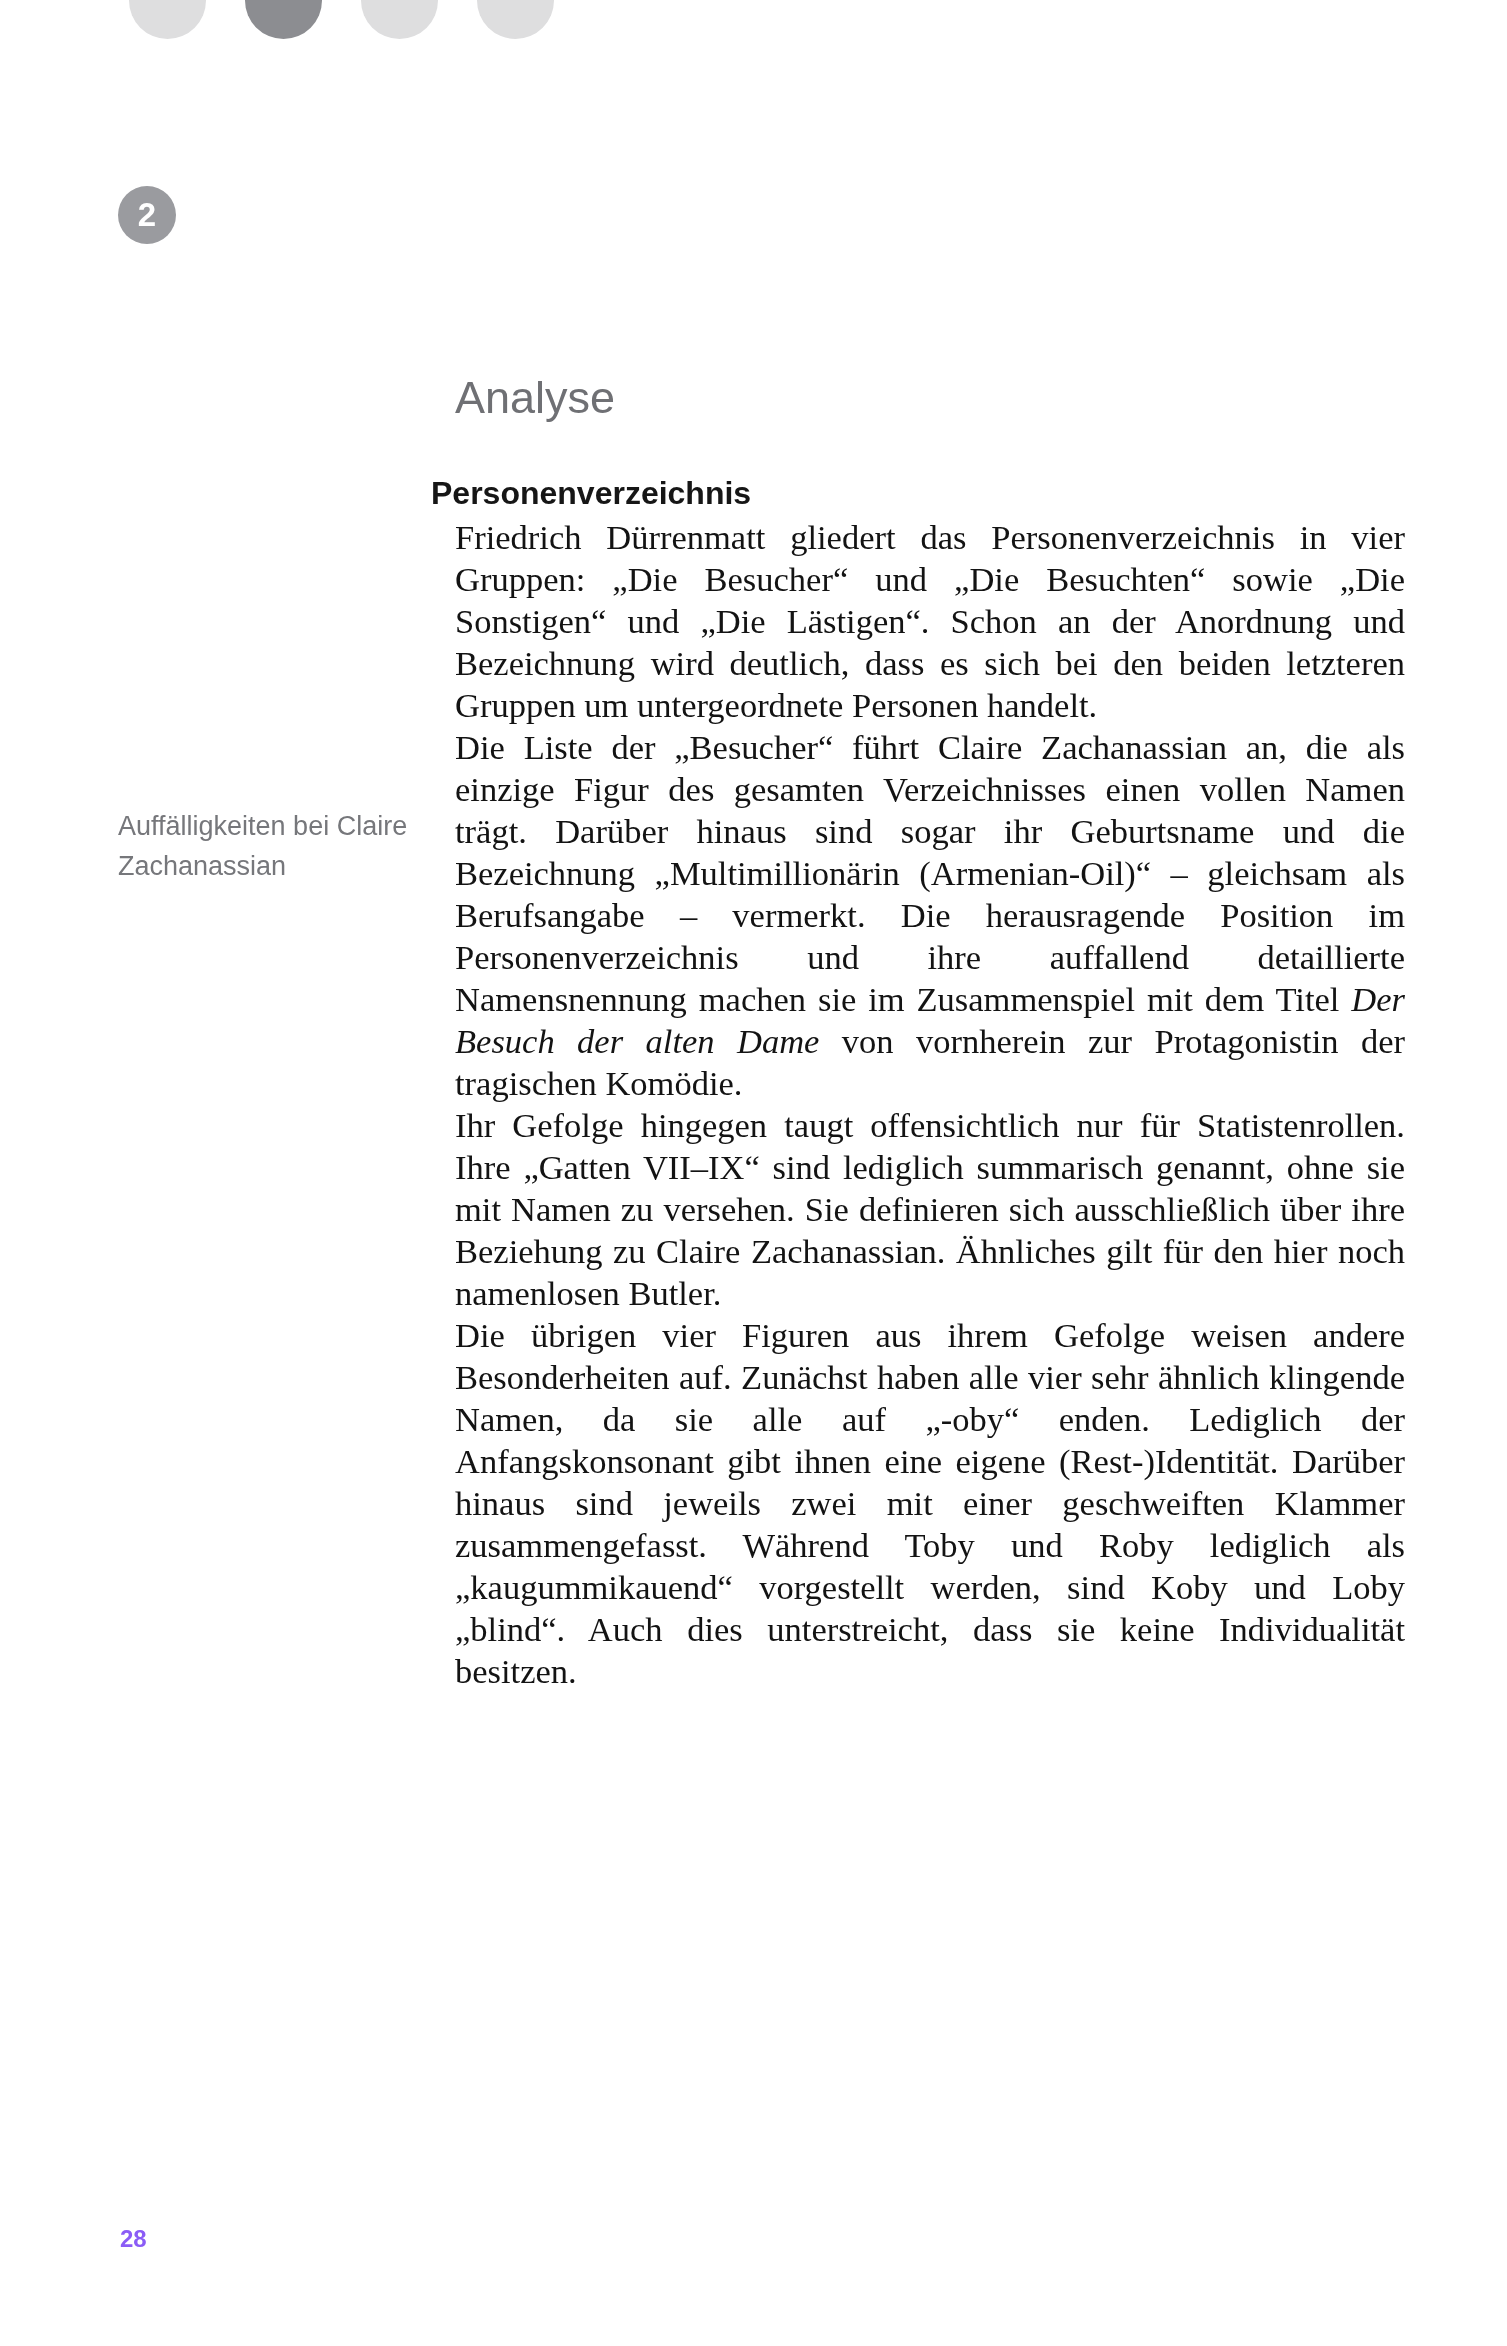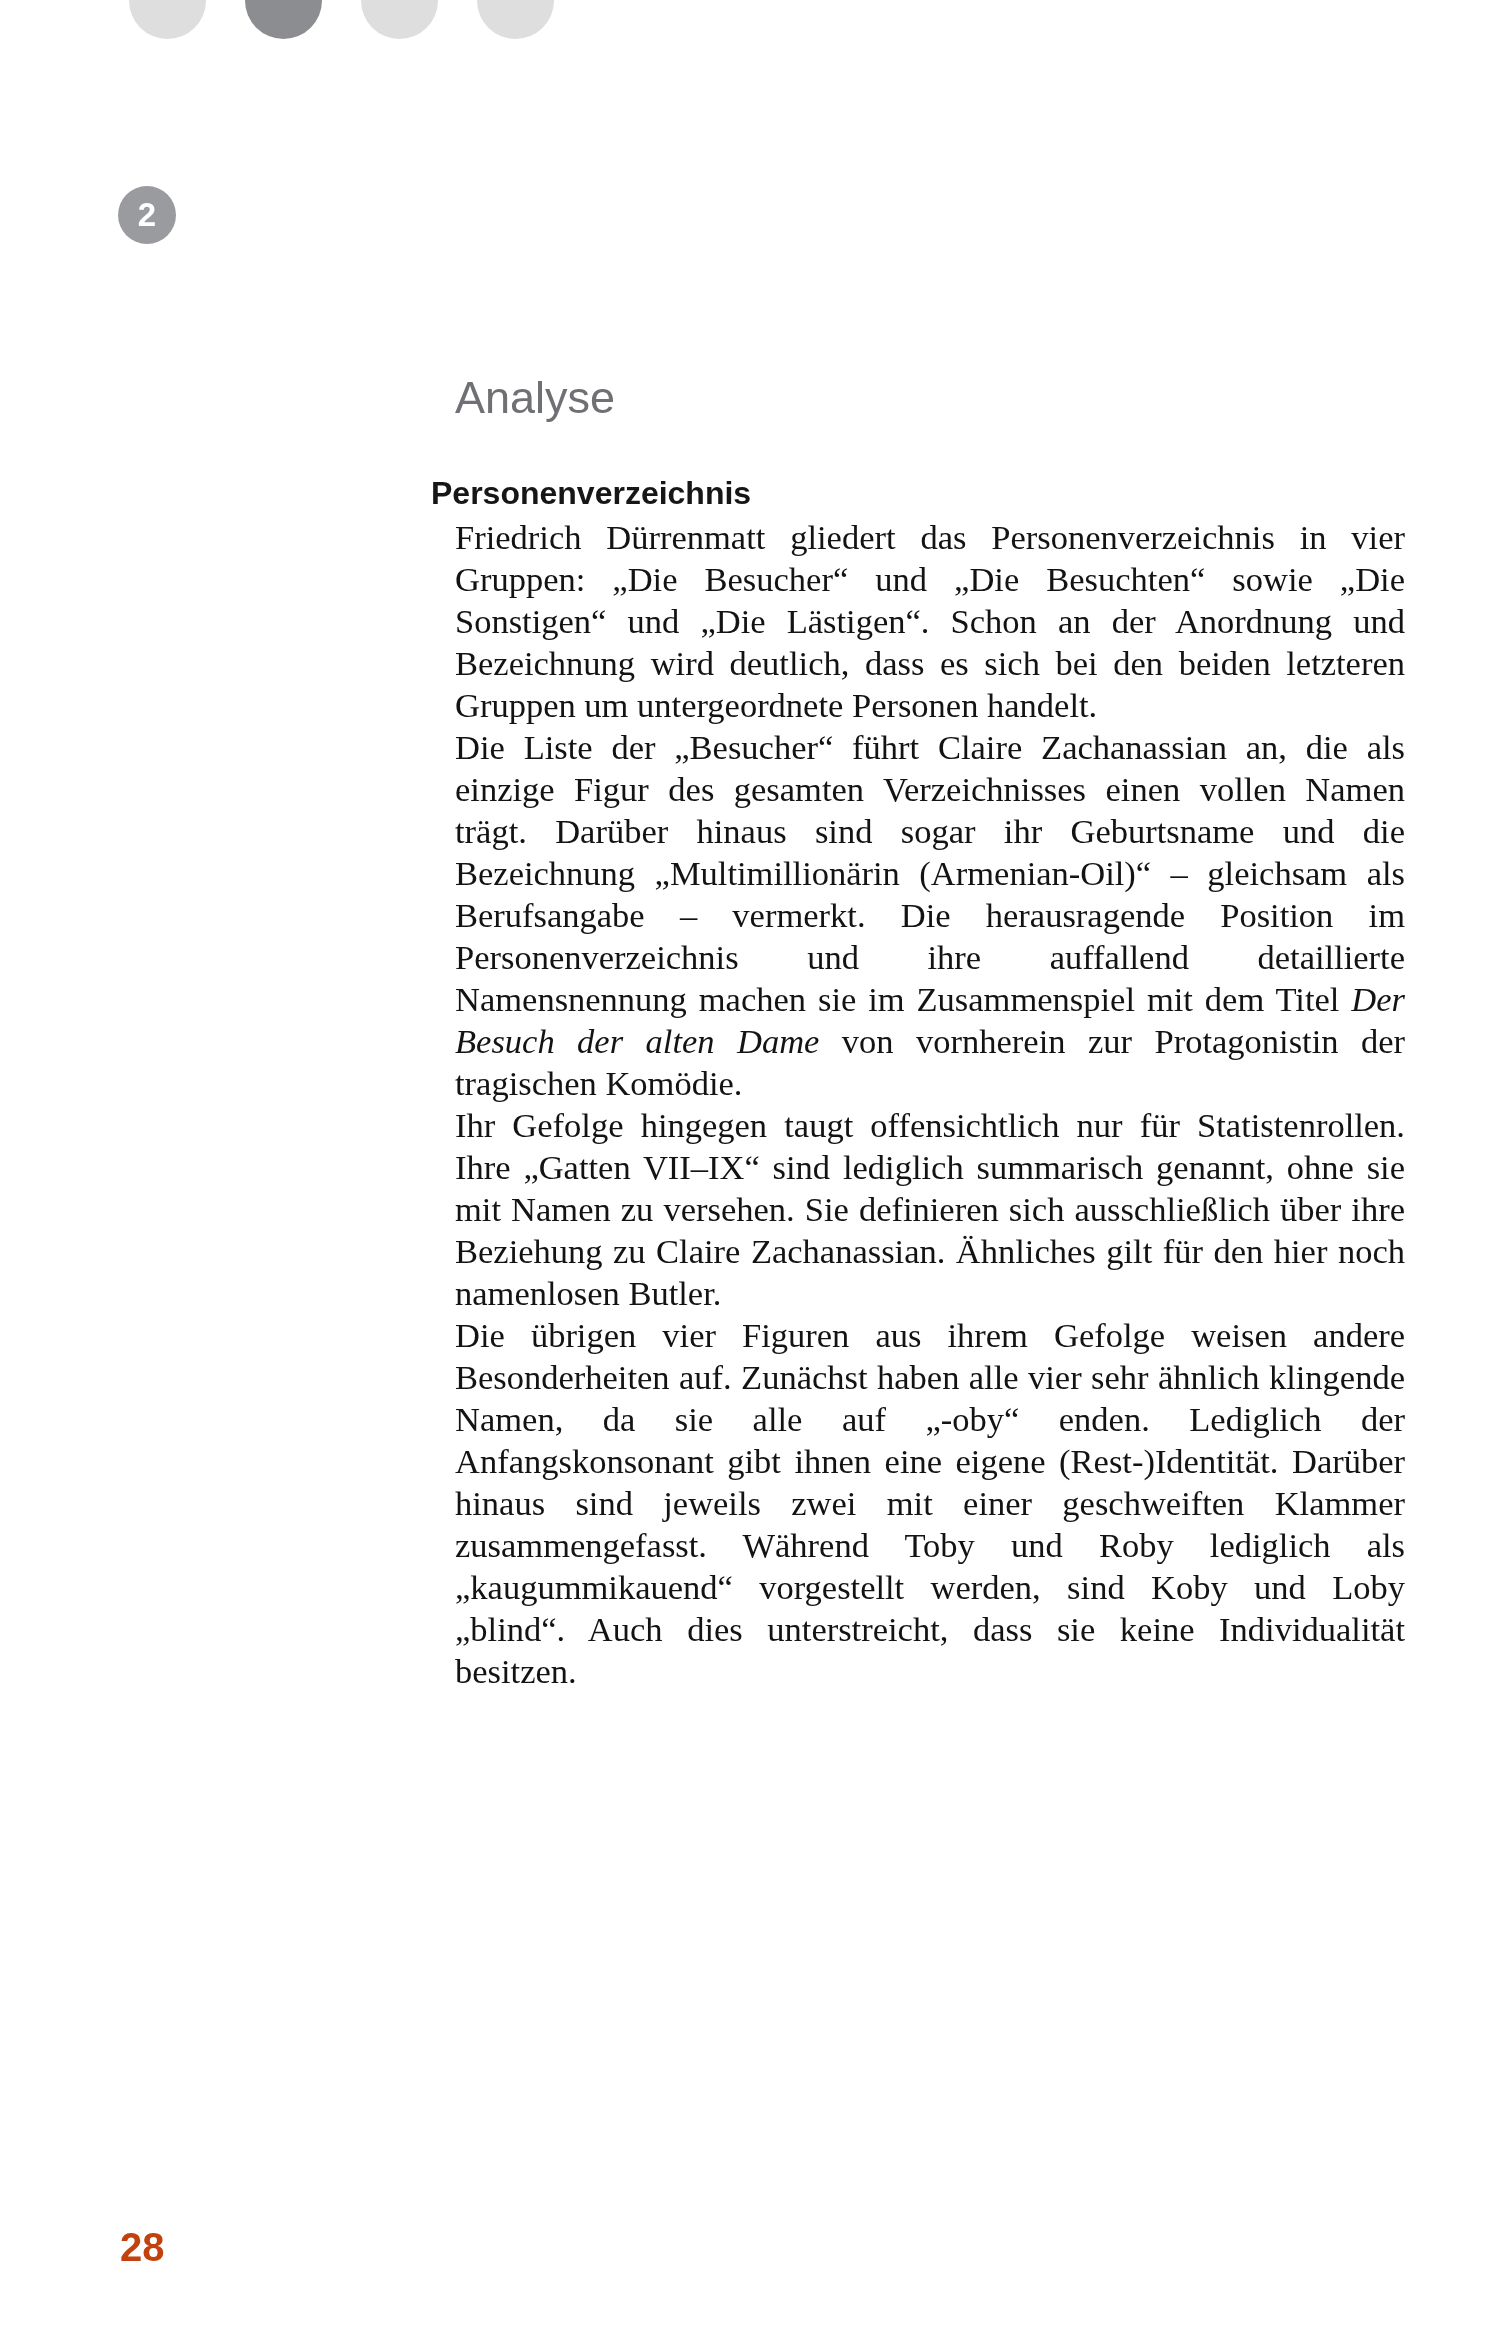--- a/index.html
+++ b/index.html
@@ -131,23 +131,23 @@
   }
   .margin-note.note-1 { top: 806px; }
   .margin-note.note-2 { top: 1274px; }
 
   
   .page-number {
     position: absolute;
     left: 120px;
     top: 2225px;
     font-family: "Liberation Sans", sans-serif;
-    font-size: 40px;
+    font-size: 24px;
     font-weight: 700;
-    color: #c2410c;
+    color: #8b5cf6;
   }
 </style>
 </head>
 <body>
 
 <div class="page">
 
   <div class="chapter-dots">
     <div class="chapter-dot"></div>
     <div class="chapter-dot is-active"></div>
@@ -156,20 +156,21 @@
   </div>
 
   <div class="chapter-heading">
     <div class="chapter-badge">2</div>
   </div>
 
   <h2 class="section-title">Analyse</h2>
 
   <h3 class="subsection-title">Personenverzeichnis</h3>
 
+  <div class="margin-note note-1">Auffälligkeiten bei Claire Zachanassian</div>
 
 
   <div class="body-flow">
     <p class="body-par">Friedrich Dürrenmatt gliedert das Personenverzeichnis in vier Gruppen: „Die Besucher“ und „Die Besuchten“ sowie „Die Sonstigen“ und „Die Lästigen“. Schon an der Anordnung und Bezeichnung wird deutlich, dass es sich bei den beiden letzteren Gruppen um untergeordnete Personen handelt.</p>
 
     <p class="body-par">
       <span>Die Liste der „Besucher“ führt Claire Zachanassian an, die als einzige Figur des gesamten Verzeichnisses einen vollen Namen trägt. Darüber hinaus sind sogar ihr Geburtsname und die Bezeichnung „Multimillionärin (Armenian-Oil)“ – gleichsam als Berufsangabe – vermerkt. Die herausragende Position im Personenverzeichnis und ihre auffallend detaillierte Namensnennung machen sie im Zusammenspiel mit dem Titel </span><span class="work-title">Der Besuch der alten Dame</span><span> von vornherein zur Protagonistin der tragischen Komödie.</span>
     </p>
 
     <p class="body-par">Ihr Gefolge hingegen taugt offensichtlich nur für Statistenrollen. Ihre „Gatten VII–IX“ sind lediglich summarisch genannt, ohne sie mit Namen zu versehen. Sie definieren sich ausschließlich über ihre Beziehung zu Claire Zachanassian. Ähnliches gilt für den hier noch namenlosen Butler.</p>

